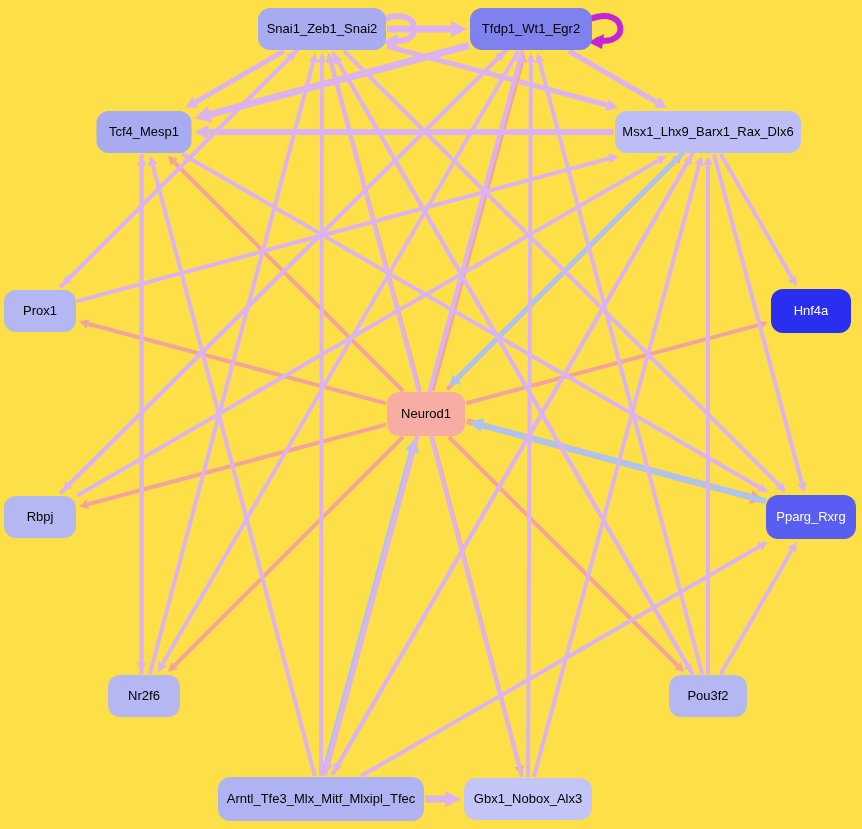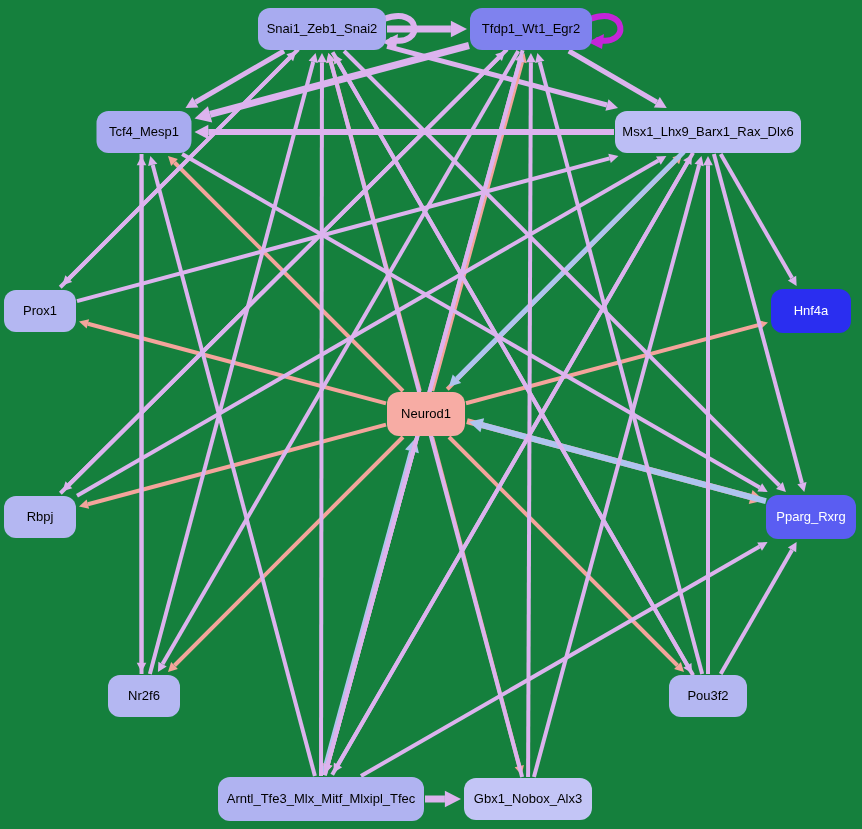--- a/index.html
+++ b/index.html
@@ -1,18 +1,18 @@
 <!DOCTYPE html>
 <html><head>
 <meta charset="utf-8">
 <style>
   html,body{margin:0;padding:0;background:#ffffff;}
   body{width:862px;height:829px;overflow:hidden;
        font-family:"Liberation Sans","DejaVu Sans",sans-serif;}
-  #graph-root{position:relative;width:862px;height:829px;background:#15803d;}
+  #graph-root{position:relative;width:862px;height:829px;background:#fde047;}
   svg#net{position:absolute;left:0;top:0;width:862px;height:829px;display:block;}
   .node-label{font-size:13px;font-family:"Liberation Sans","DejaVu Sans",sans-serif;
               dominant-baseline:middle;text-anchor:middle;pointer-events:none;}
   .node-rect{stroke:none;}
 </style>
 </head>
 <body>
 
 <div id="graph-root">
   <svg id="net" viewBox="0 0 862 829" xmlns="http://www.w3.org/2000/svg">

